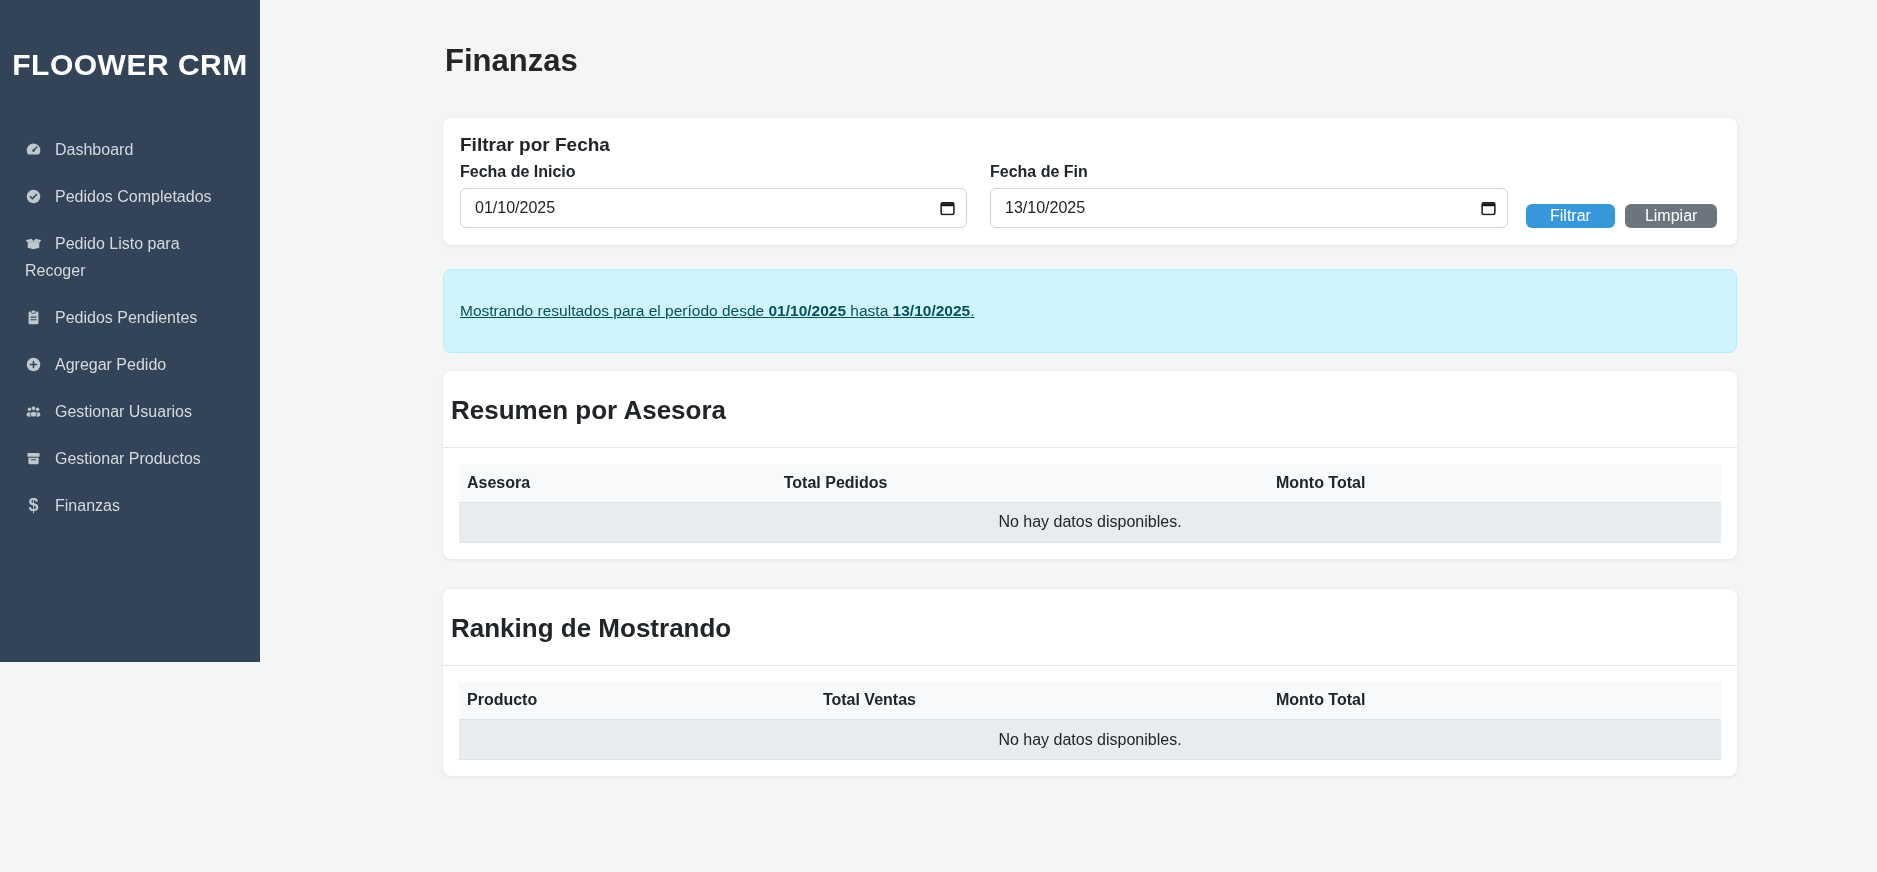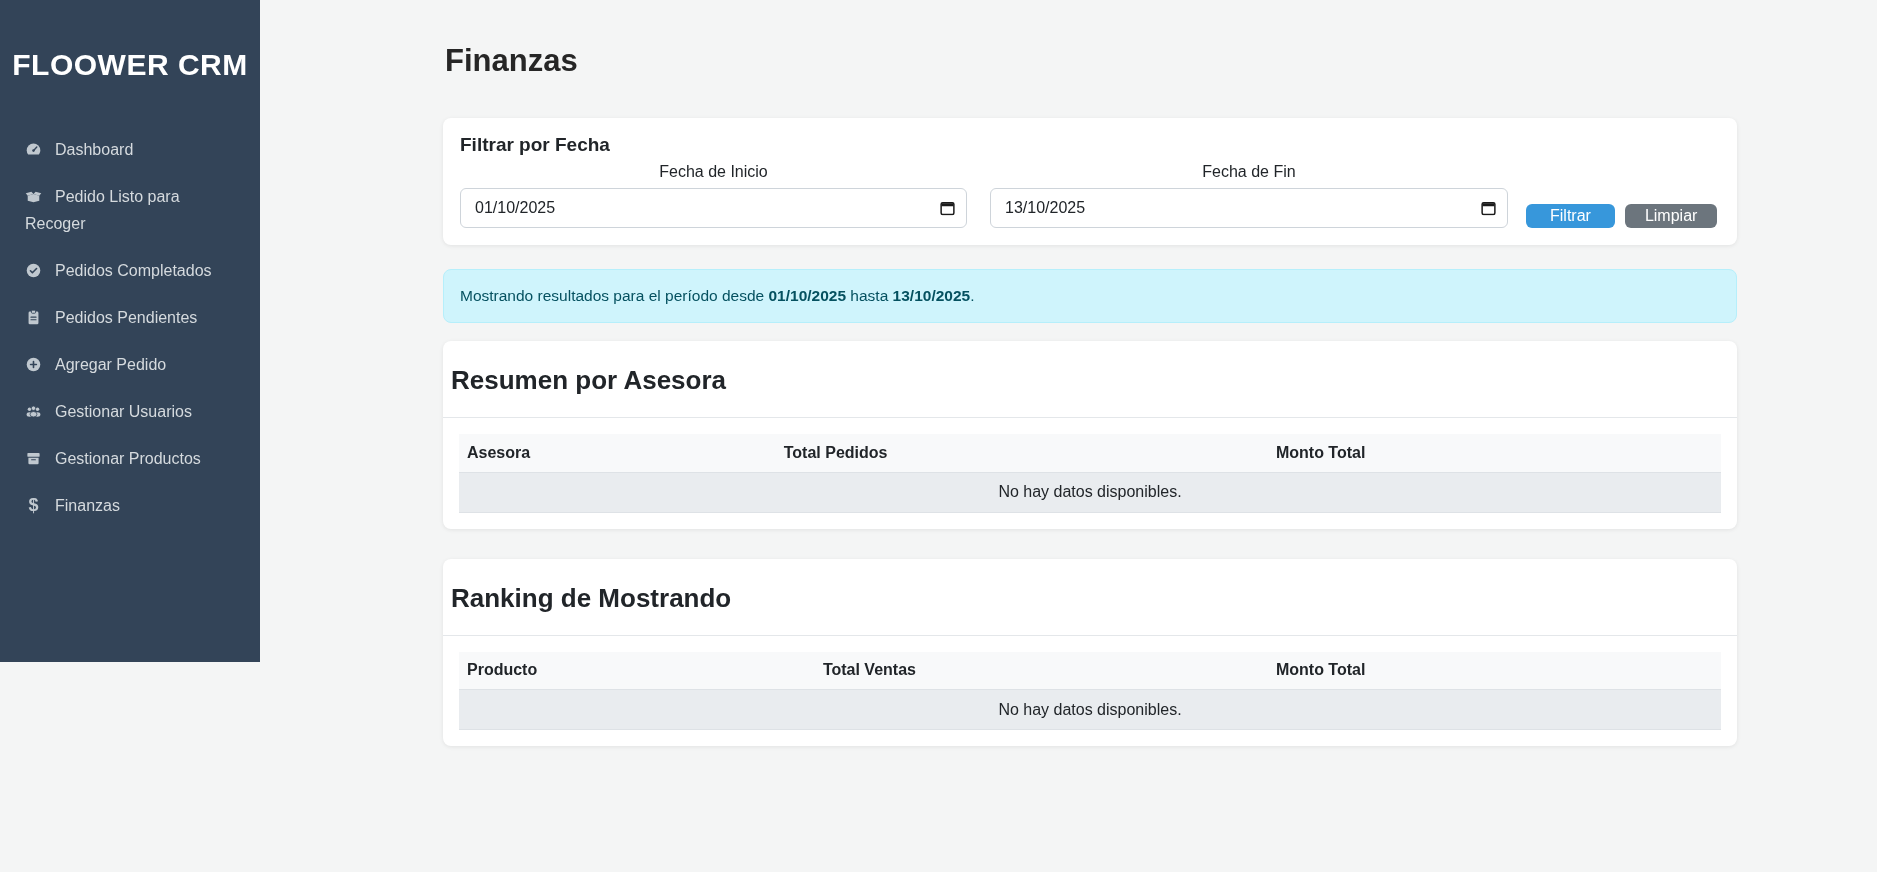--- a/index.html
+++ b/index.html
@@ -89,23 +89,22 @@
     font-weight: 700;
     margin-bottom: 6px;
   }
   .filter-row { display: flex; align-items: flex-end; }
   .field { }
   .field-start { width: 507px; margin-right: 23px; }
   .field-end { width: 518px; margin-right: 18px; }
   .field-label {
     font-size: 16px;
     line-height: 19px;
-    font-weight: 400;
+    font-weight: 700;
     margin-bottom: 7px;
-    text-align: center;
   }
   .date-wrap { position: relative; }
   .date-input {
     width: 100%; height: 40px;
     border: 1px solid #ced4da;
     border-radius: 6px;
     padding: 0 36px 0 14px;
     font-family: "Liberation Sans", sans-serif;
     font-size: 16px;
     color: #212529;
@@ -126,27 +125,28 @@
     font-family: "Liberation Sans", sans-serif;
     font-size: 16px;
     cursor: pointer;
   }
   .btn-filter { background: #3797db; padding: 0 24px; margin-right: 10px; }
   .btn-clear  { background: #6c757d; padding: 0 20px; }
 
   
   .alert {
     margin-top: 24px;
-    padding: 15px 16px;
+    padding: 30px 16px;
     background: #cff4fc;
     border: 1px solid #b6effb;
     border-radius: 8px;
     color: #055160;
     font-size: 15.5px;
     line-height: 22px;
+    text-decoration: underline;
   }
 
   
   .data-card { margin-top: 18px; }
   .data-card + .data-card { margin-top: 30px; }
   .card-header {
     padding: 22px 8px 20px;
     font-size: 26px;
     line-height: 34px;
     font-weight: 700;
@@ -190,34 +190,34 @@
             <path d="M10 3a8 8 0 0 1 8 8c0 1.9-.66 3.64-1.77 5H3.77A7.96 7.96 0 0 1 2 11a8 8 0 0 1 8-8z" fill="currentColor"></path>
             <path d="M13.9 7.1l-3.2 3.5" stroke="#334458" stroke-width="1.6" stroke-linecap="round"></path>
             <circle cx="10" cy="11.3" r="1.5" fill="#334458"></circle>
           </svg>
       </span><span>Dashboard</span>
     </a>
 
     <a class="nav-link">
       <span class="icon">
         <svg viewBox="0 0 20 20">
+            <circle cx="10" cy="10" r="8" fill="currentColor"></circle>
+            <path d="M6.4 10.3l2.3 2.3 4.9-4.9" fill="none" stroke="#334458" stroke-width="1.9" stroke-linecap="round" stroke-linejoin="round"></path>
+          </svg>
+      </span><span>Pedidos Completados</span>
+    </a>
+
+    <a class="nav-link">
+      <span class="icon">
+        <svg viewBox="0 0 20 20">
             <path d="M10 7.2L3.2 9v6l6.8 1.8L16.8 15V9z" fill="currentColor"></path>
             <path d="M3.2 9L.9 6.2l6.6-1.7L10 7.2z" fill="currentColor"></path>
             <path d="M16.8 9l2.3-2.8-6.6-1.7L10 7.2z" fill="currentColor"></path>
           </svg>
       </span><span>Pedido Listo para Recoger</span>
-    </a>
-
-    <a class="nav-link">
-      <span class="icon">
-        <svg viewBox="0 0 20 20">
-            <circle cx="10" cy="10" r="8" fill="currentColor"></circle>
-            <path d="M6.4 10.3l2.3 2.3 4.9-4.9" fill="none" stroke="#334458" stroke-width="1.9" stroke-linecap="round" stroke-linejoin="round"></path>
-          </svg>
-      </span><span>Pedidos Completados</span>
     </a>
 
     <a class="nav-link">
       <span class="icon">
         <svg viewBox="0 0 20 20">
             <rect x="4.2" y="3" width="11.6" height="15" rx="1.6" fill="currentColor"></rect>
             <rect x="7.6" y="1.4" width="4.8" height="3.6" rx="1" fill="currentColor" stroke="#334458" stroke-width="1"></rect>
             <path d="M7 9.6h6M7 12.6h6" stroke="#334458" stroke-width="1.3" stroke-linecap="round"></path>
           </svg>
       </span><span>Pedidos Pendientes</span>

